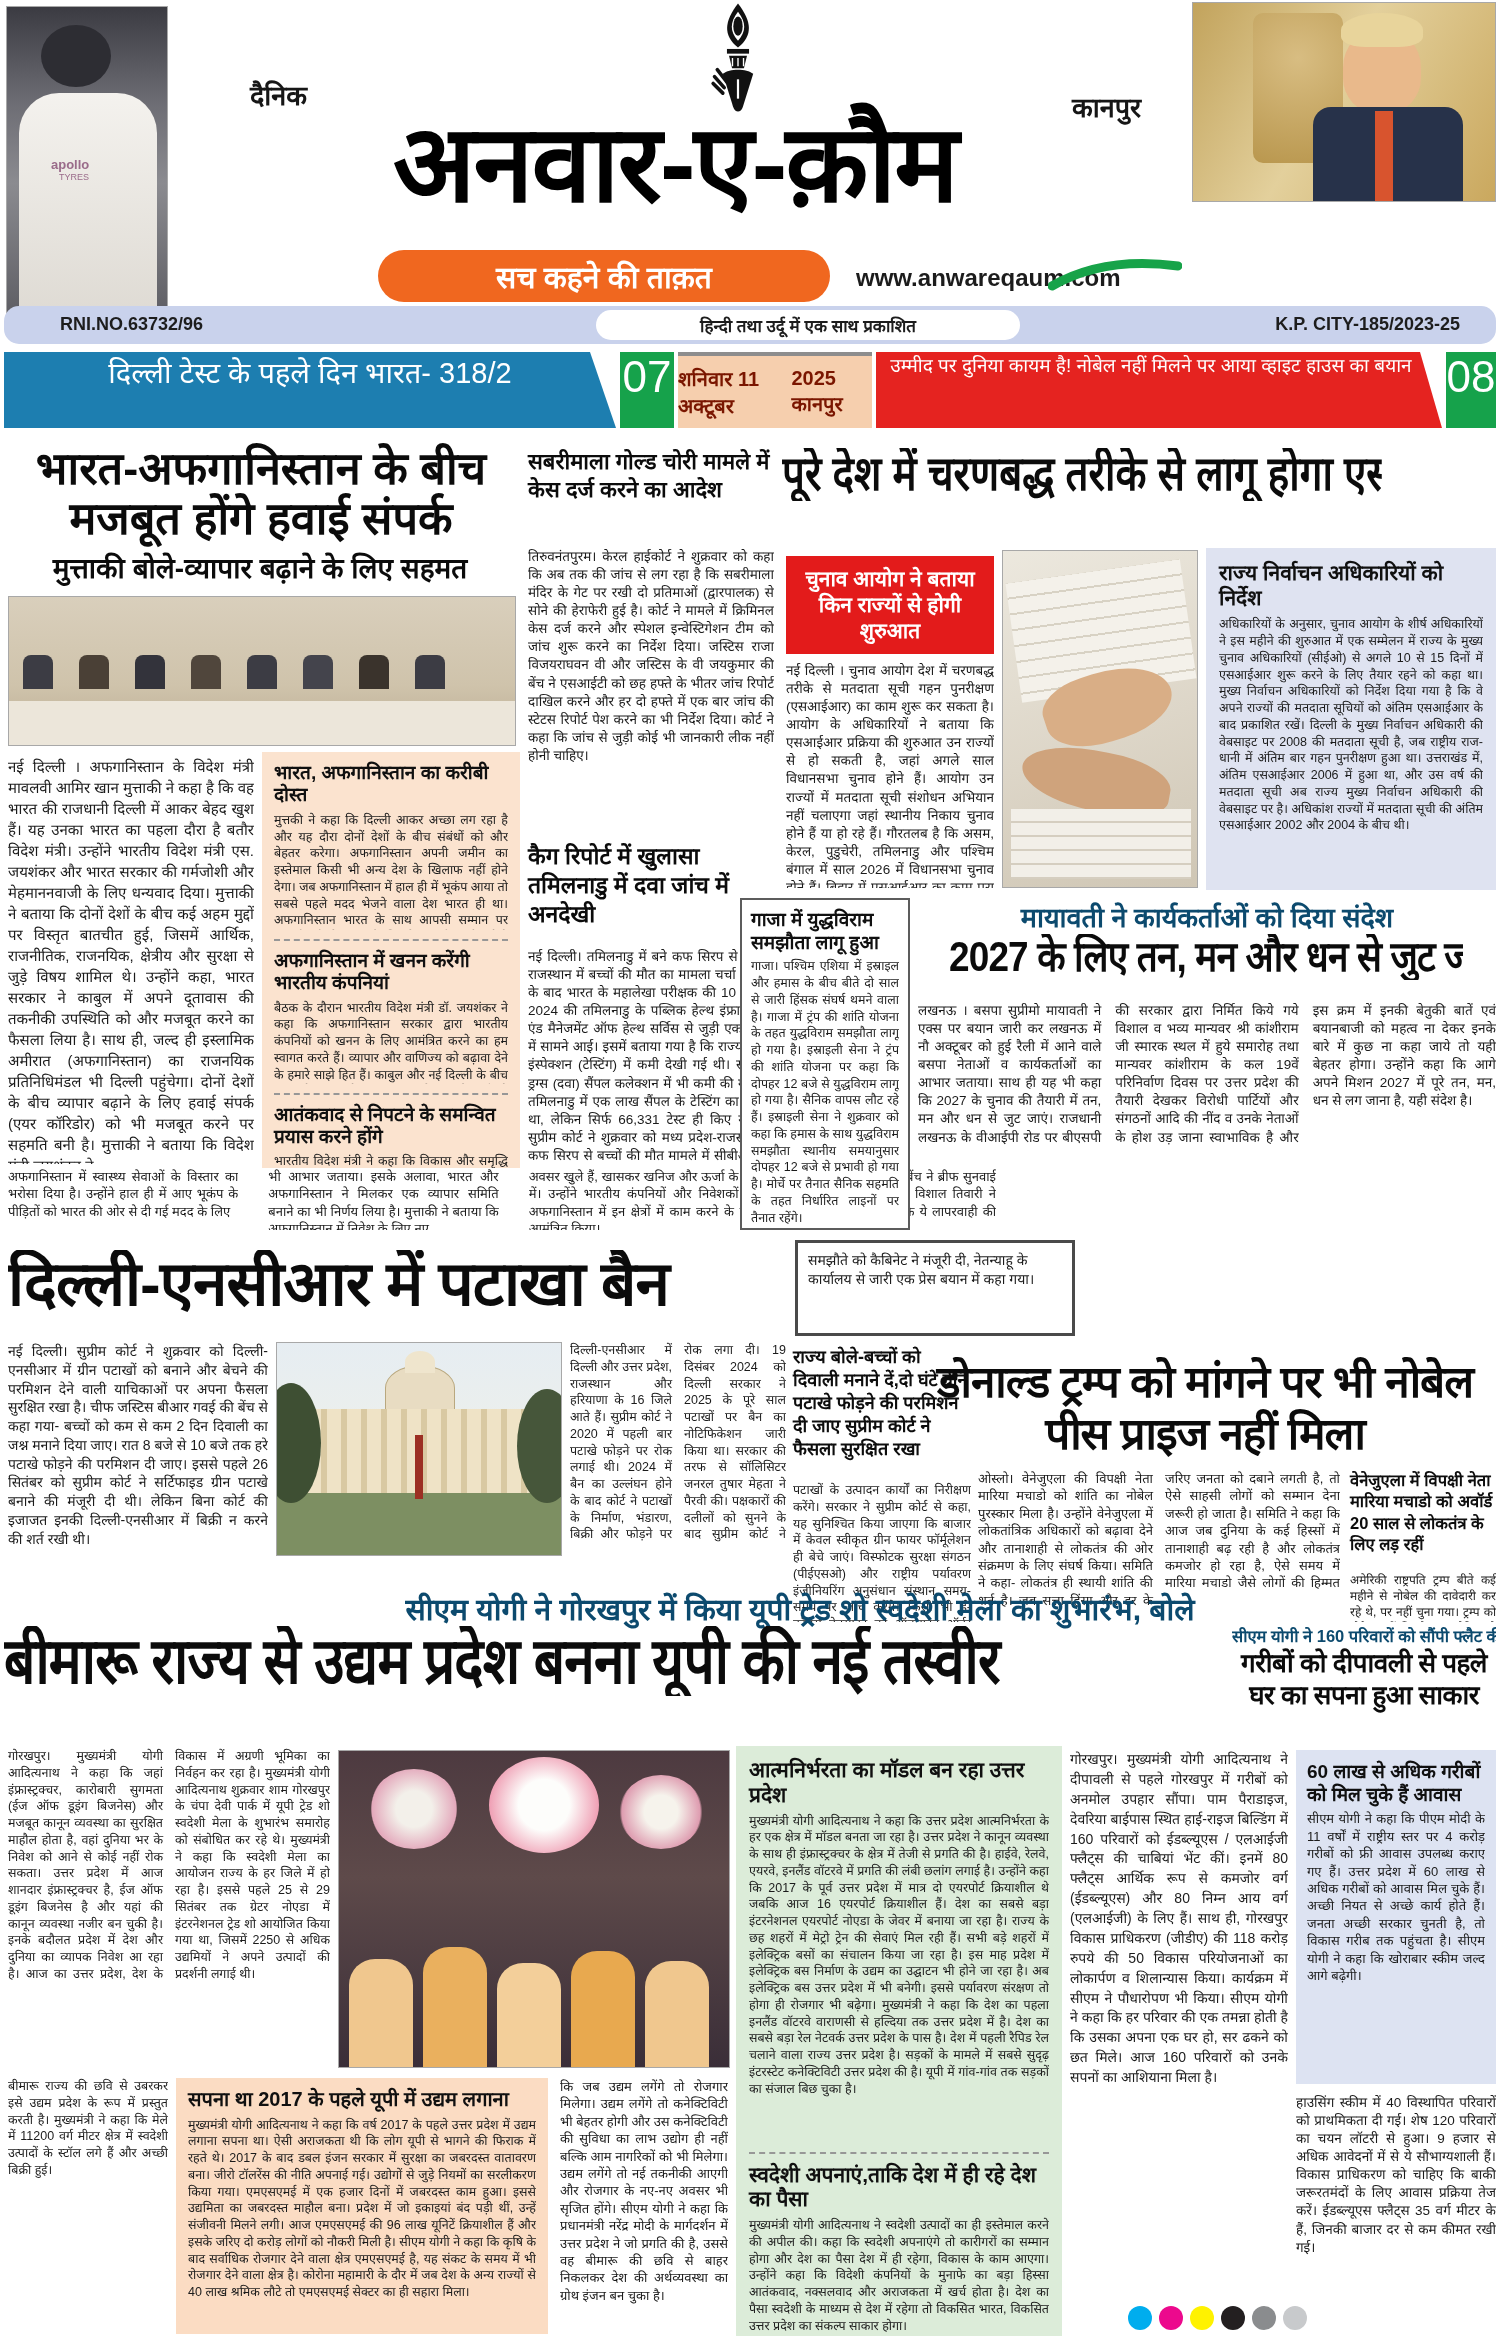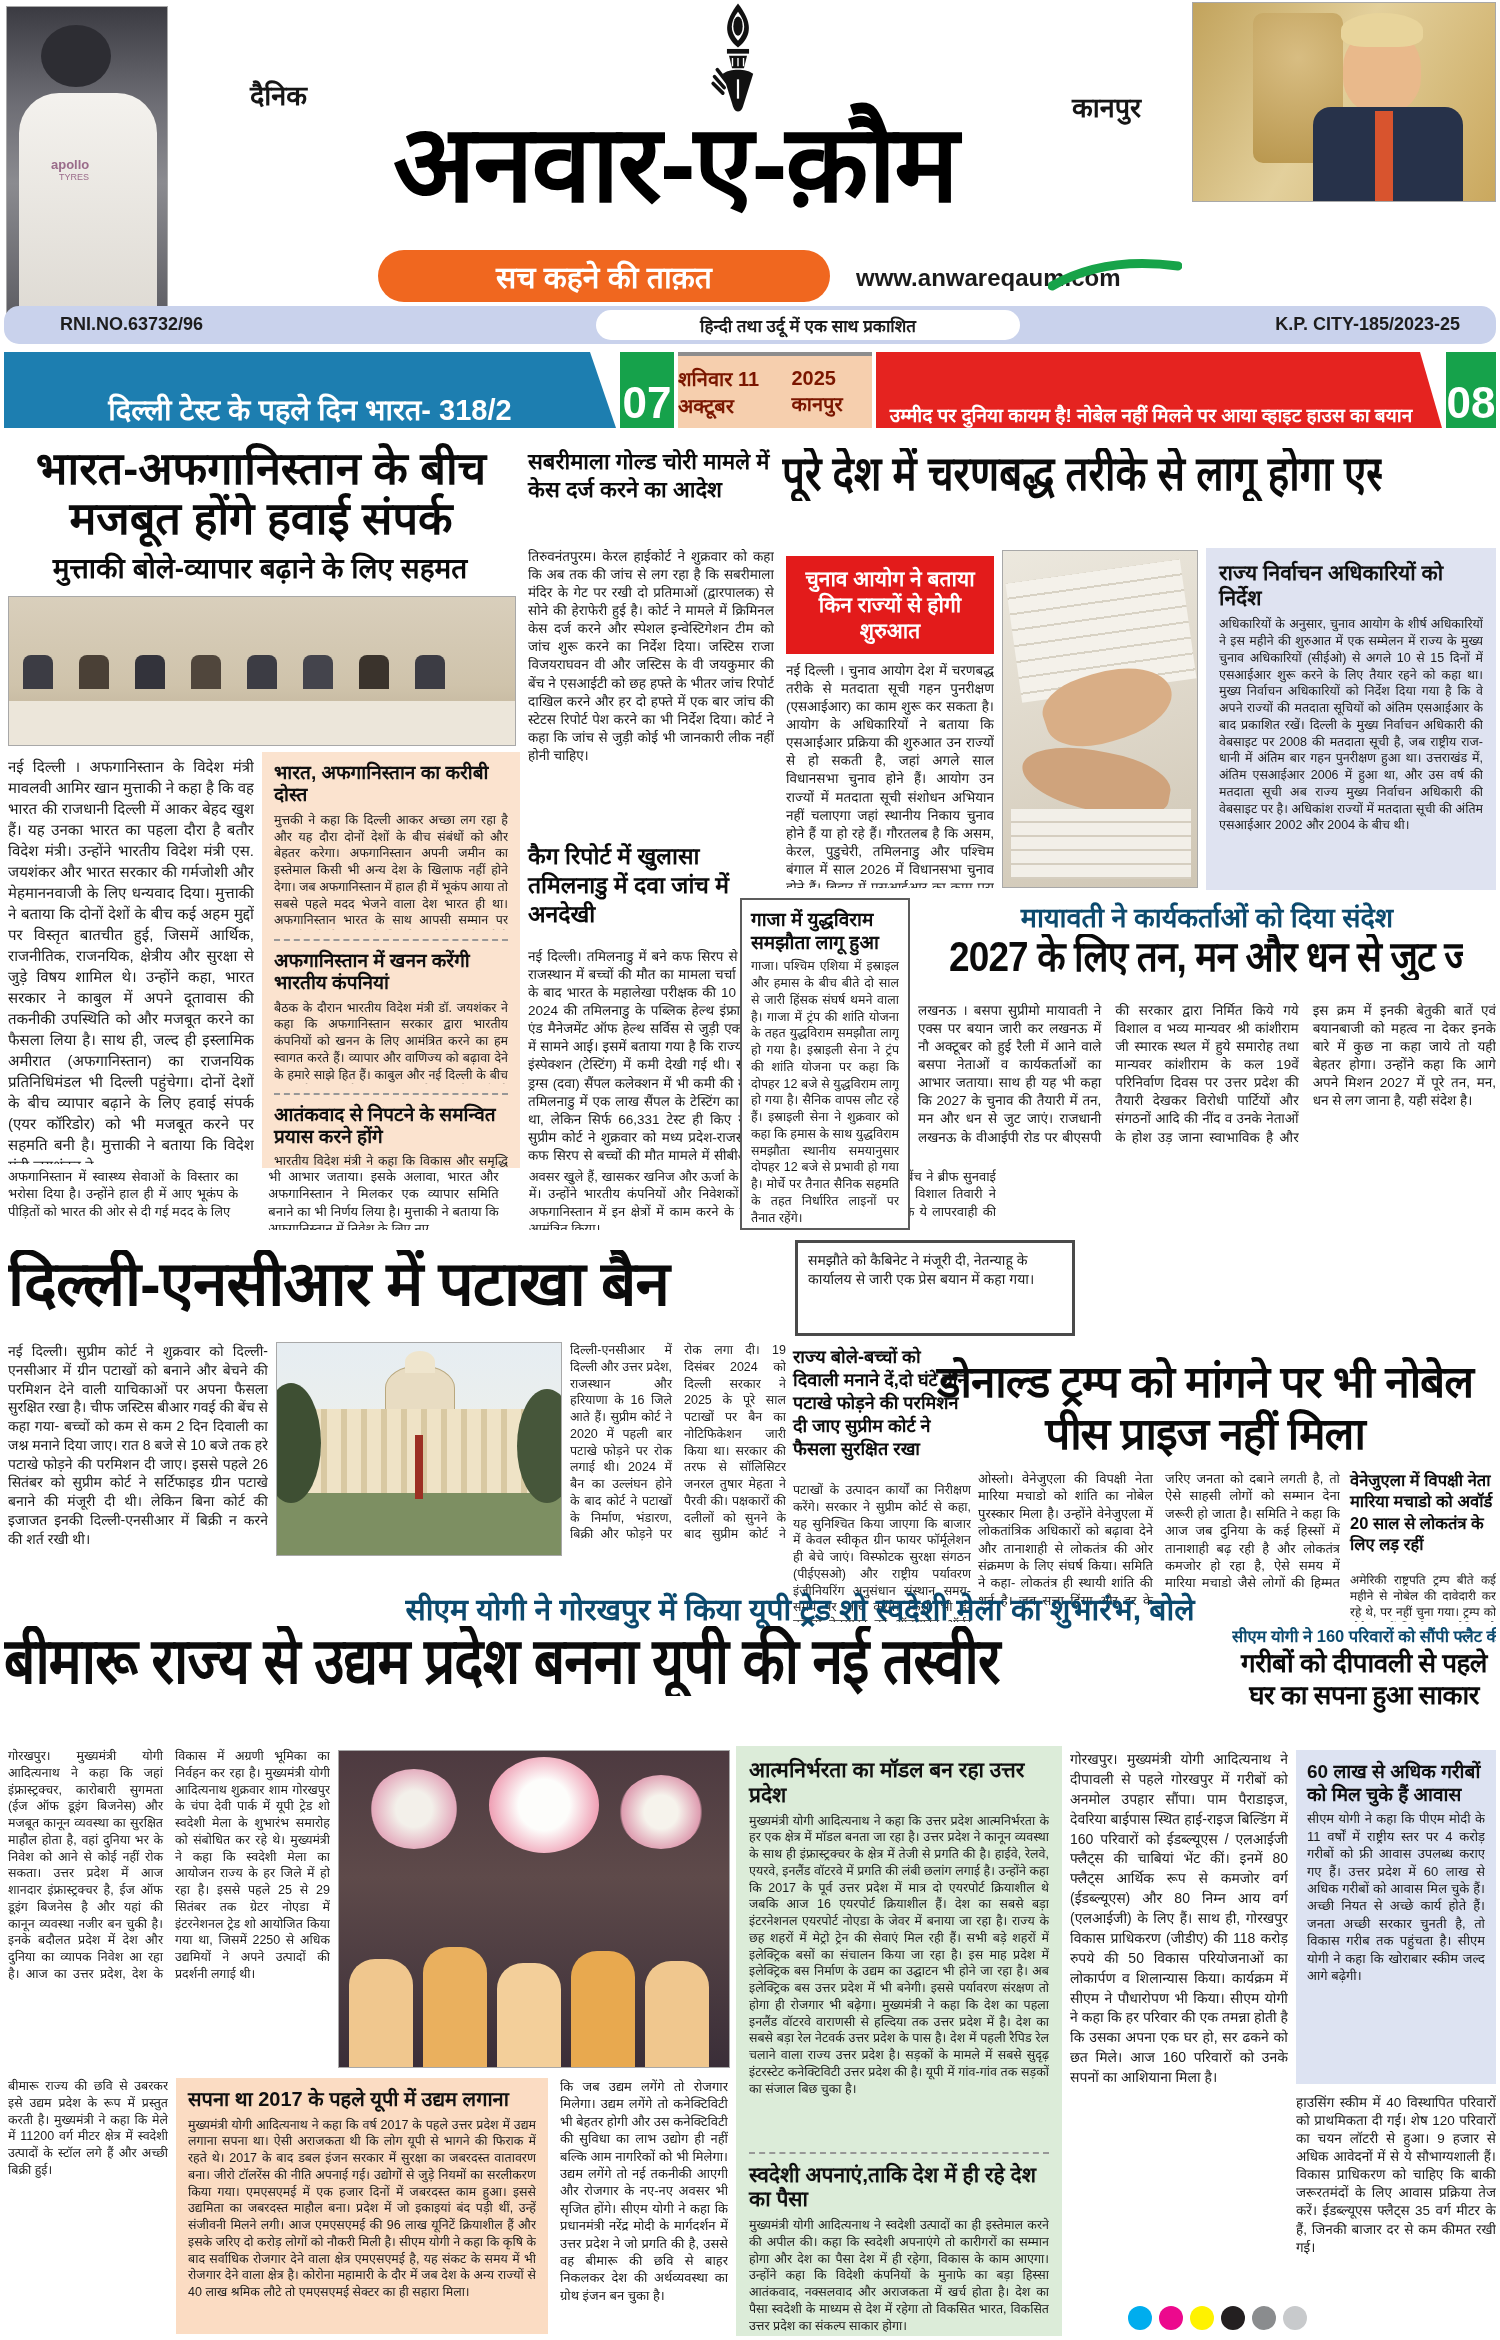--- a/index.html
+++ b/index.html
@@ -10,21 +10,21 @@
   .ct{text-align:center}
   .hl{font-weight:bold;color:#0b0b0b;line-height:1.1}
   .body-txt{font-size:13.5px;line-height:1.34;text-align:justify;color:#1b1b1b;overflow:hidden}
   .kick{color:#0c4a6e;font-weight:bold;text-align:center}
   .boxttl{font-weight:bold;font-size:20px;line-height:1.18;color:#101010;margin:0 0 5px 0}
   .smttl{font-weight:bold;font-size:18px;line-height:1.22;color:#101010;margin:0 0 4px 0}
   .dash{border-top:2px dashed #979797;margin:9px 0}
   .ph{overflow:hidden;border:1px solid #a8a8a8}
   .nw{white-space:nowrap;overflow:hidden}
   .pill{border-radius:26px}
-  .tick{color:#fff;font-weight:bold;display:flex;align-items:flex-end;justify-content:center}
+  .tick{color:#fff;font-weight:normal;display:flex;align-items:flex-start;justify-content:center}
   .col2{column-count:2;column-gap:12px}
   .col3{column-count:3;column-gap:14px}
   .dot{width:24px;height:24px;border-radius:50%;display:inline-block;margin-right:7px}
 </style>
 </head>
 <body>
 
 <div class="page">
 
   <div class="ab ph" style="left:6px;top:6px;width:162px;height:322px;background:linear-gradient(180deg,#3b3b42 0%,#6d6d74 30%,#8b8b90 55%,#5a5a60 100%)">

